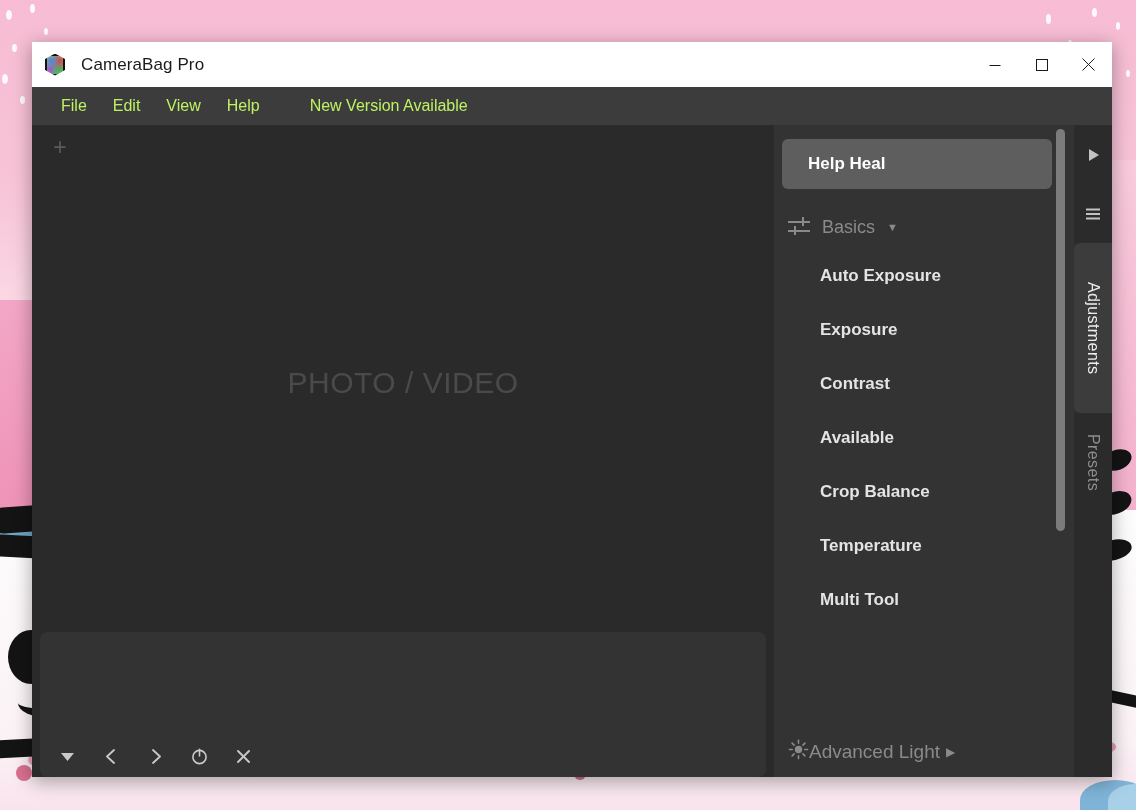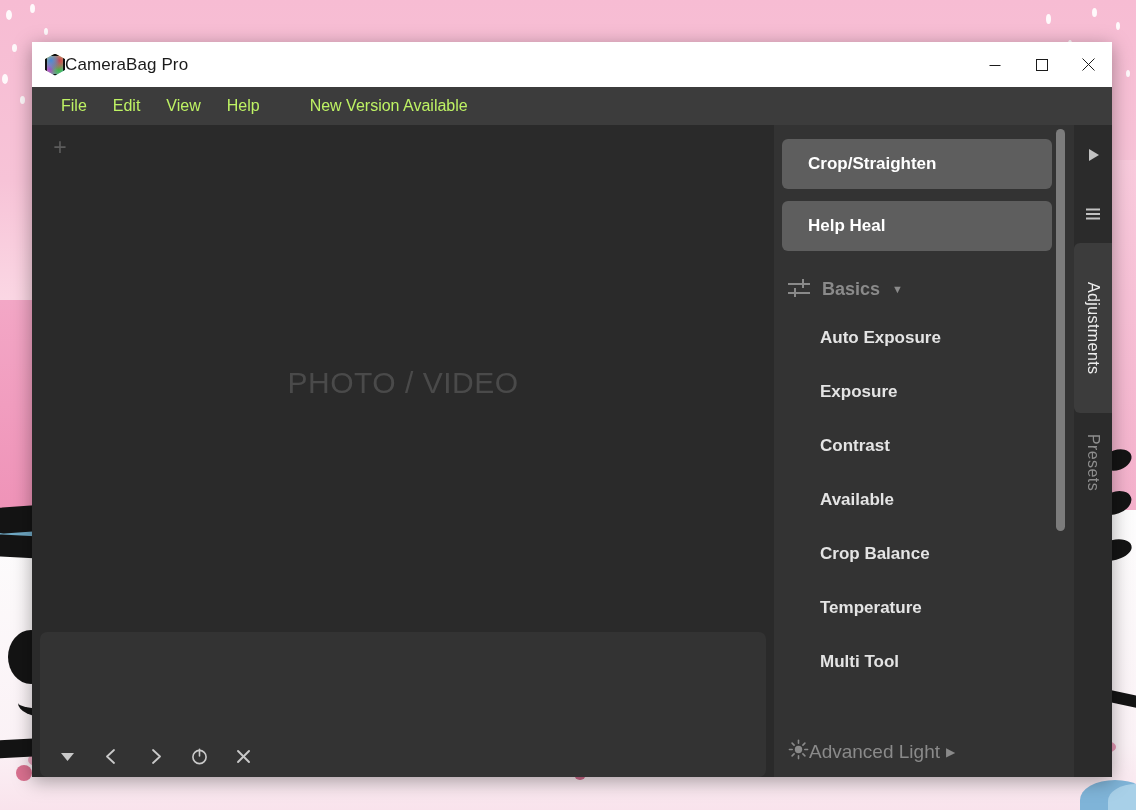--- a/index.html
+++ b/index.html
@@ -97,21 +97,21 @@
     display: flex; flex-direction: column;
     overflow: hidden;
   }
 
   
   .titlebar {
     height: 45px; background: #ffffff;
     display: flex; align-items: center;
     flex: none;
   }
-  .title-left { display: flex; align-items: center; padding-left: 13px; gap: 0; }
+  .title-left { display: flex; align-items: center; padding-left: 13px; gap: 16px; }
   .app-icon {
     width: 20px; height: 22px;
     background:
       radial-gradient(circle at 30% 30%, #4a86d8 0%, transparent 48%),
       radial-gradient(circle at 72% 30%, #d83f3f 0%, transparent 48%),
       radial-gradient(circle at 70% 72%, #3fb84a 0%, transparent 48%),
       radial-gradient(circle at 28% 70%, #b83fd8 0%, transparent 48%),
       linear-gradient(135deg,#e8d84a,#47b0d8);
     clip-path: polygon(50% 0%, 100% 25%, 100% 75%, 50% 100%, 0% 75%, 0% 25%);
     position: relative;
@@ -200,21 +200,21 @@
   .adj-inner { padding: 14px 22px 0 8px; }
   .tool-btn {
     background: #5e5e5e; border-radius: 6px;
     height: 50px; margin-bottom: 12px;
     display: flex; align-items: center; padding-left: 26px;
     color: #ffffff; font-size: 17px; font-weight: bold;
   }
   .group-head {
     display: flex; align-items: center; gap: 12px;
     height: 44px; margin-top: 16px; padding-left: 6px;
-    color: #8a8a8a; font-size: 18px; font-weight: bold;
+    color: #8a8a8a; font-size: 18px;
   }
   .group-head .caret { font-size: 11px; color:#8a8a8a; }
   .adj-item {
     height: 54px; display: flex; align-items: center;
     padding-left: 38px;
     color: #e4e4e4; font-size: 17px; font-weight: bold;
   }
   .group-foot {
     display: flex; align-items: center; 
     height: 50px; padding-left: 6px;
@@ -375,21 +375,20 @@
                 </svg>
             </div>
           </div>
         </div>
       </div>
 
       <div class="adj-panel">
         <div class="adj-scrollarea">
           <div class="adj-inner">
 
-            <div class="tool-btn">Crop/Straighten</div>
             <div class="tool-btn">Help Heal</div>
 
             <div class="group-head">
               <span class="sliders-icon">
                 <i class="a"></i>
                   <i class="b"></i>
                   <u class="a"></u>
                   <u class="b"></u>
               </span>
               <span>Basics</span>

